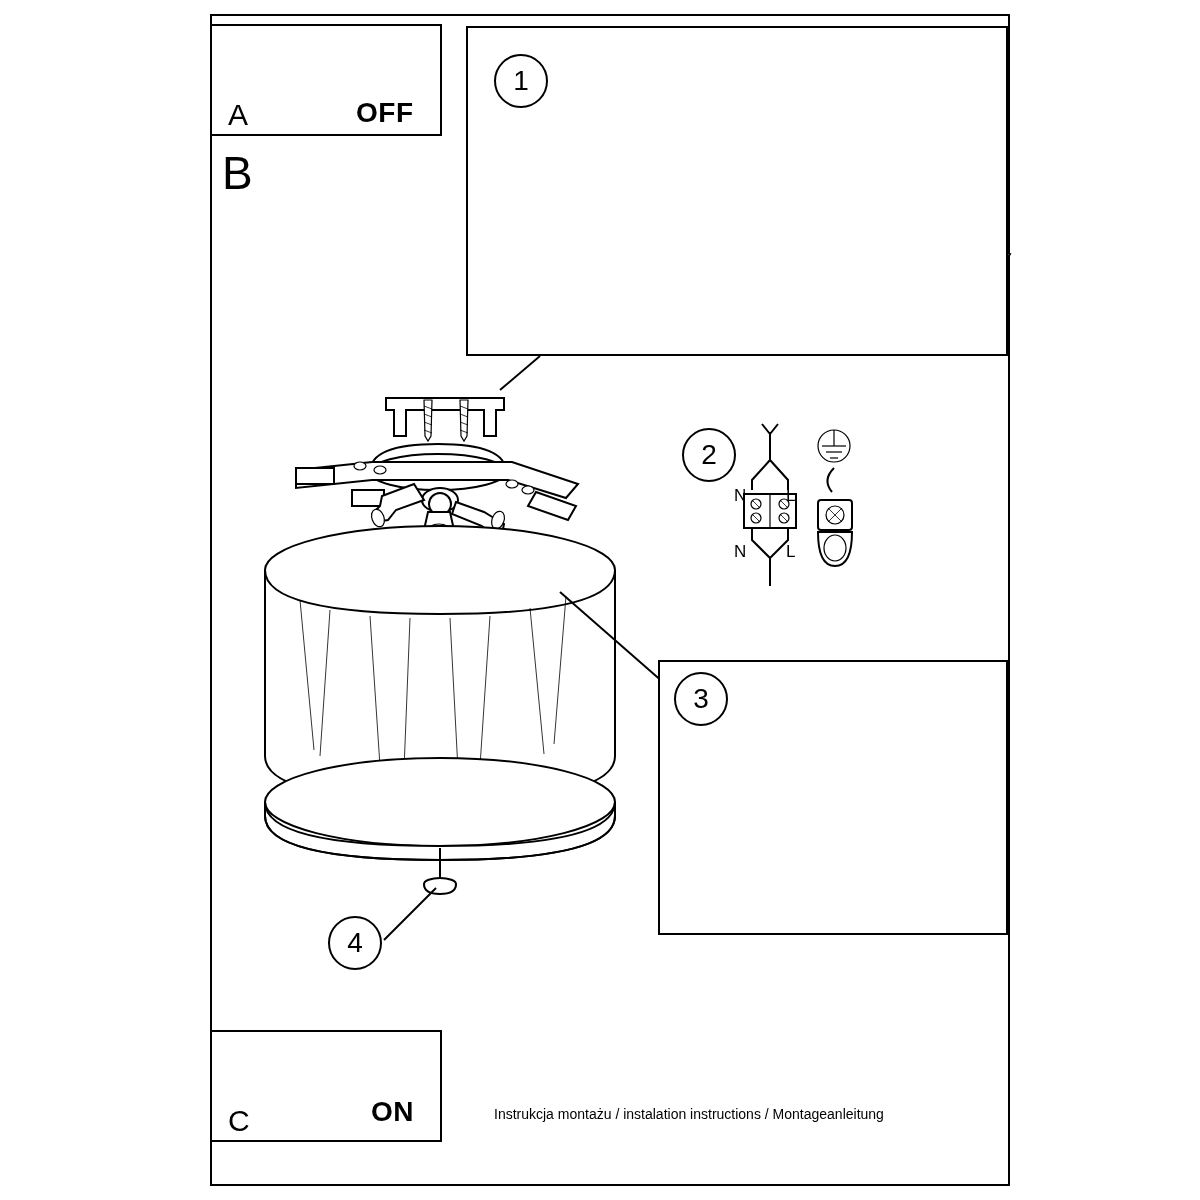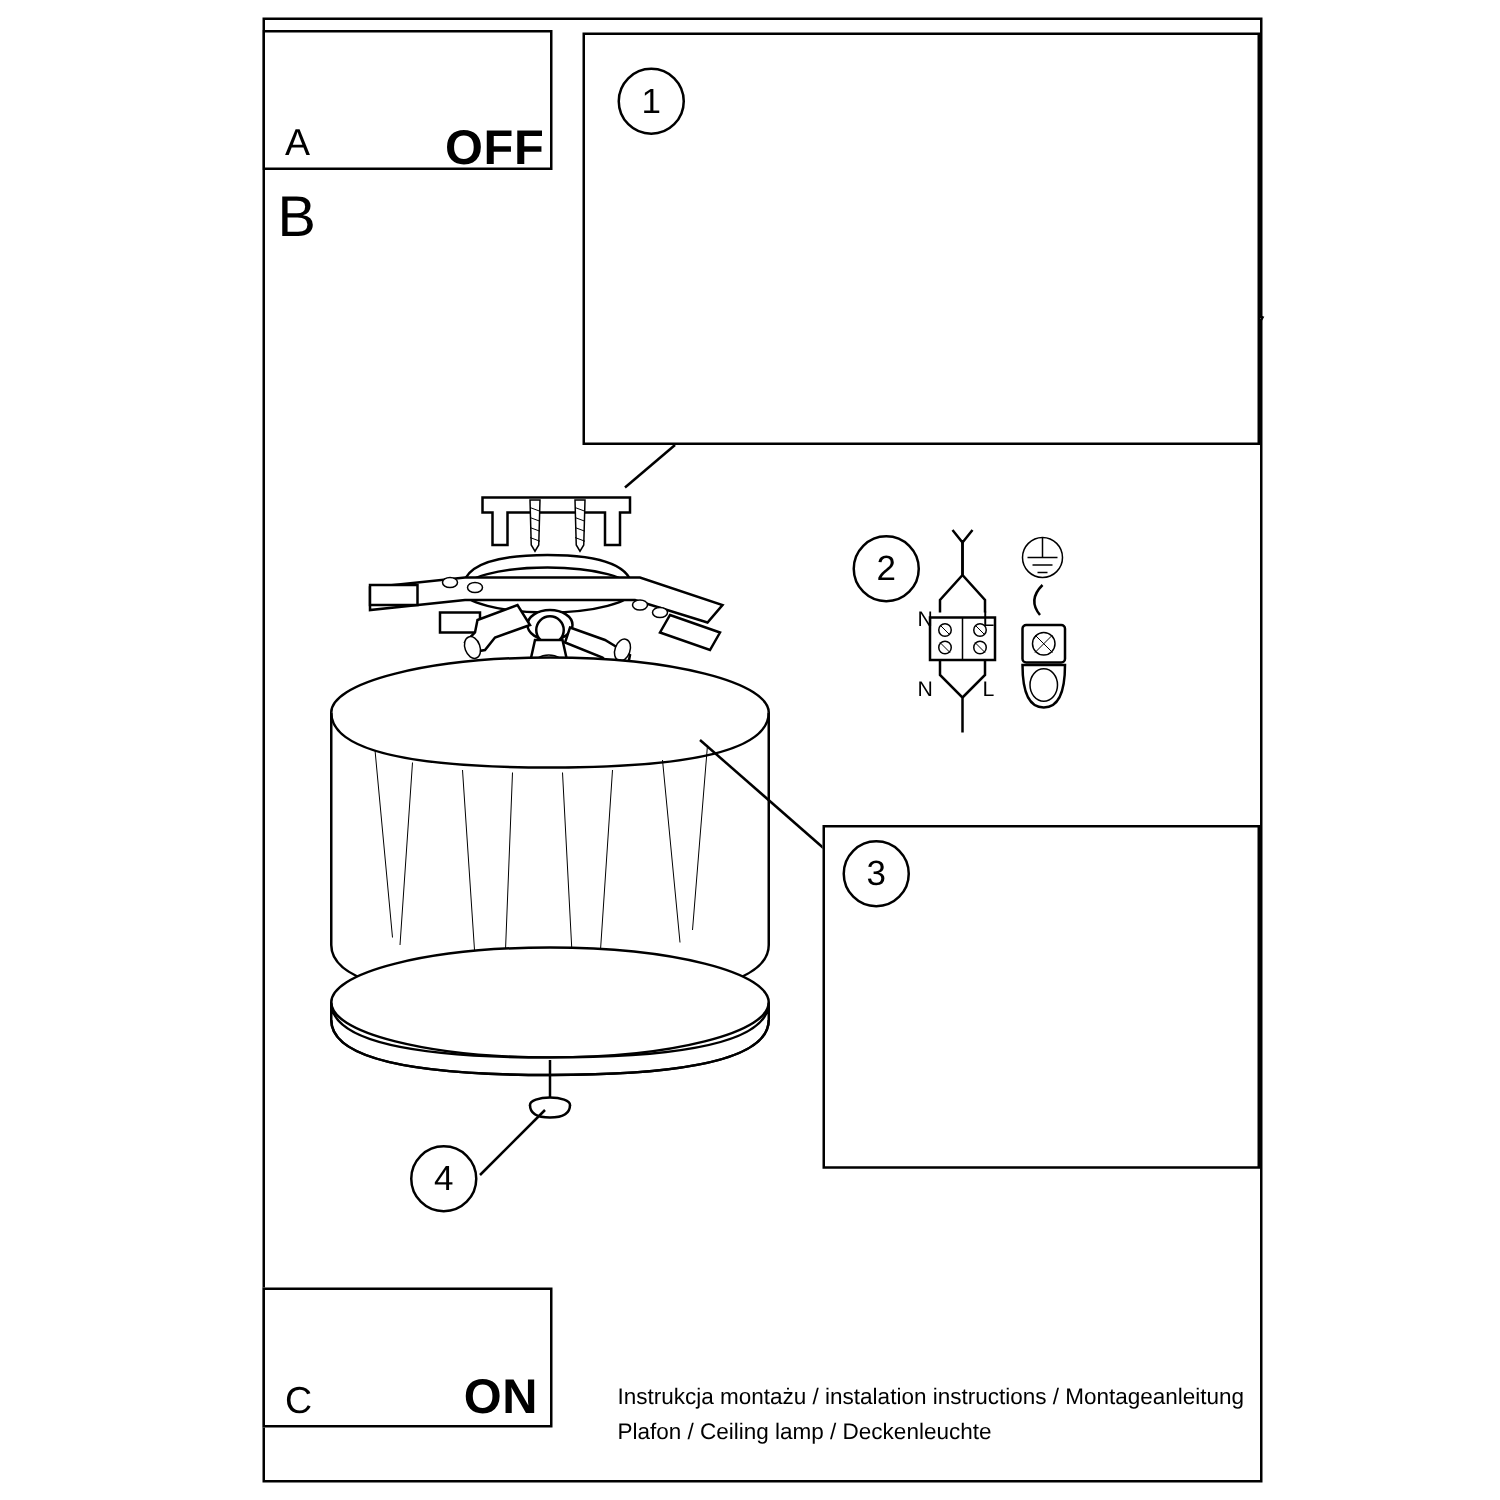--- a/index.html
+++ b/index.html
@@ -49,21 +49,21 @@
   .letter-b {
     position: absolute;
     left: 222px;
     top: 150px;
     font-size: 46px;
     font-weight: 400;
     line-height: 1;
   }
   .word {
     position: absolute;
-    font-size: 39px;
+    font-size: 28px;
     font-weight: 700;
     letter-spacing: 0.5px;
   }
   .word-off { left: 356px; top: 97px; }
   .word-on { left: 356px; top: 1096px; margin-left: 15px; }
 
   .callout {
     position: absolute;
     width: 54px;
     height: 54px;
@@ -85,21 +85,21 @@
   .wire-label {
     position: absolute;
     font-size: 17px;
     font-weight: 400;
   }
 
   .footer {
     position: absolute;
     left: 494px;
     top: 1104px;
-    font-size: 18px;
+    font-size: 14px;
     line-height: 1.55;
   }
   .footer div { white-space: nowrap; }
 
   svg.layer {
     position: absolute;
     left: 0;
     top: 0;
     width: 1200px;
     height: 1200px;
@@ -354,16 +354,15 @@
   <div class="callout callout-3">3</div>
   <div class="callout callout-4">4</div>
 
   <div class="wire-label" style="left:734px; top:486px;">N</div>
   <div class="wire-label" style="left:786px; top:486px;">L</div>
   <div class="wire-label" style="left:734px; top:542px;">N</div>
   <div class="wire-label" style="left:786px; top:542px;">L</div>
 
   <div class="footer">
     <div>Instrukcja montażu / instalation instructions / Montageanleitung</div>
-    <div>Plafon / Ceiling lamp / Deckenleuchte</div>
   </div>
 
 </div>
 
 </body></html>

